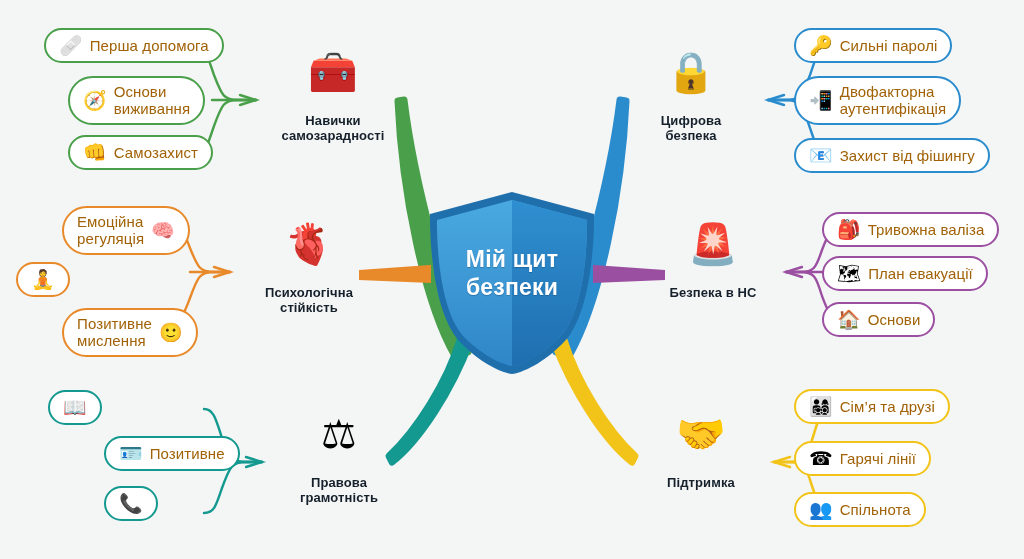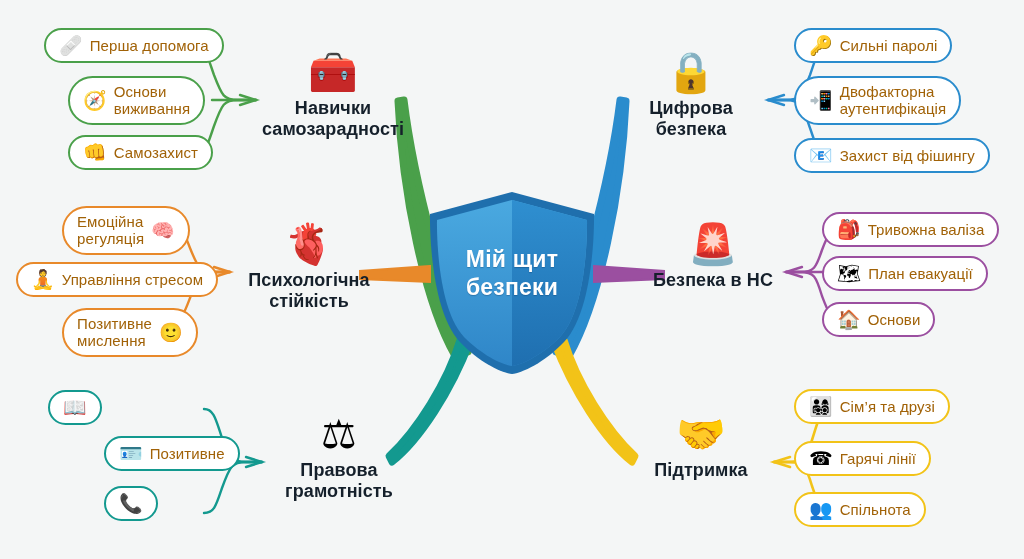--- a/index.html
+++ b/index.html
@@ -64,22 +64,22 @@
     width: 190px;
     text-align: center;
   }
   .branch .b-icon {
     font-size: 40px;
     line-height: 44px;
     height: 46px;
     user-select: none;
   }
   .branch .b-label {
-    margin-top: 2px;
-    font-size: 18px;
+    margin-top: 17px;
+    font-size: 13px;
     font-weight: bold;
     color: #15202b;
     line-height: 1.18;
     letter-spacing: .1px;
   }
 
   
   .pill {
     position: absolute;
     z-index: 5;
@@ -267,21 +267,20 @@
     <span class="p-label">Захист від фішингу</span>
   </div>
 
   <div class="pill rev" style="left:62px; top:206px; border-color:#e8892a;">
     <span class="p-icon">🧠</span>
     <span class="p-label two">Емоційна
 регуляція</span>
   </div>
   <div class="pill" style="left:16px; top:262px; border-color:#e8892a;">
     <span class="p-icon">🧘</span>
-    <span class="p-label">Управління стресом</span>
   </div>
   <div class="pill rev" style="left:62px; top:308px; border-color:#e8892a;">
     <span class="p-icon">🙂</span>
     <span class="p-label two">Позитивне
 мислення</span>
   </div>
 
   <div class="pill" style="left:822px; top:212px; border-color:#9b4fa0;">
     <span class="p-icon">🎒</span>
     <span class="p-label">Тривожна валіза</span>

